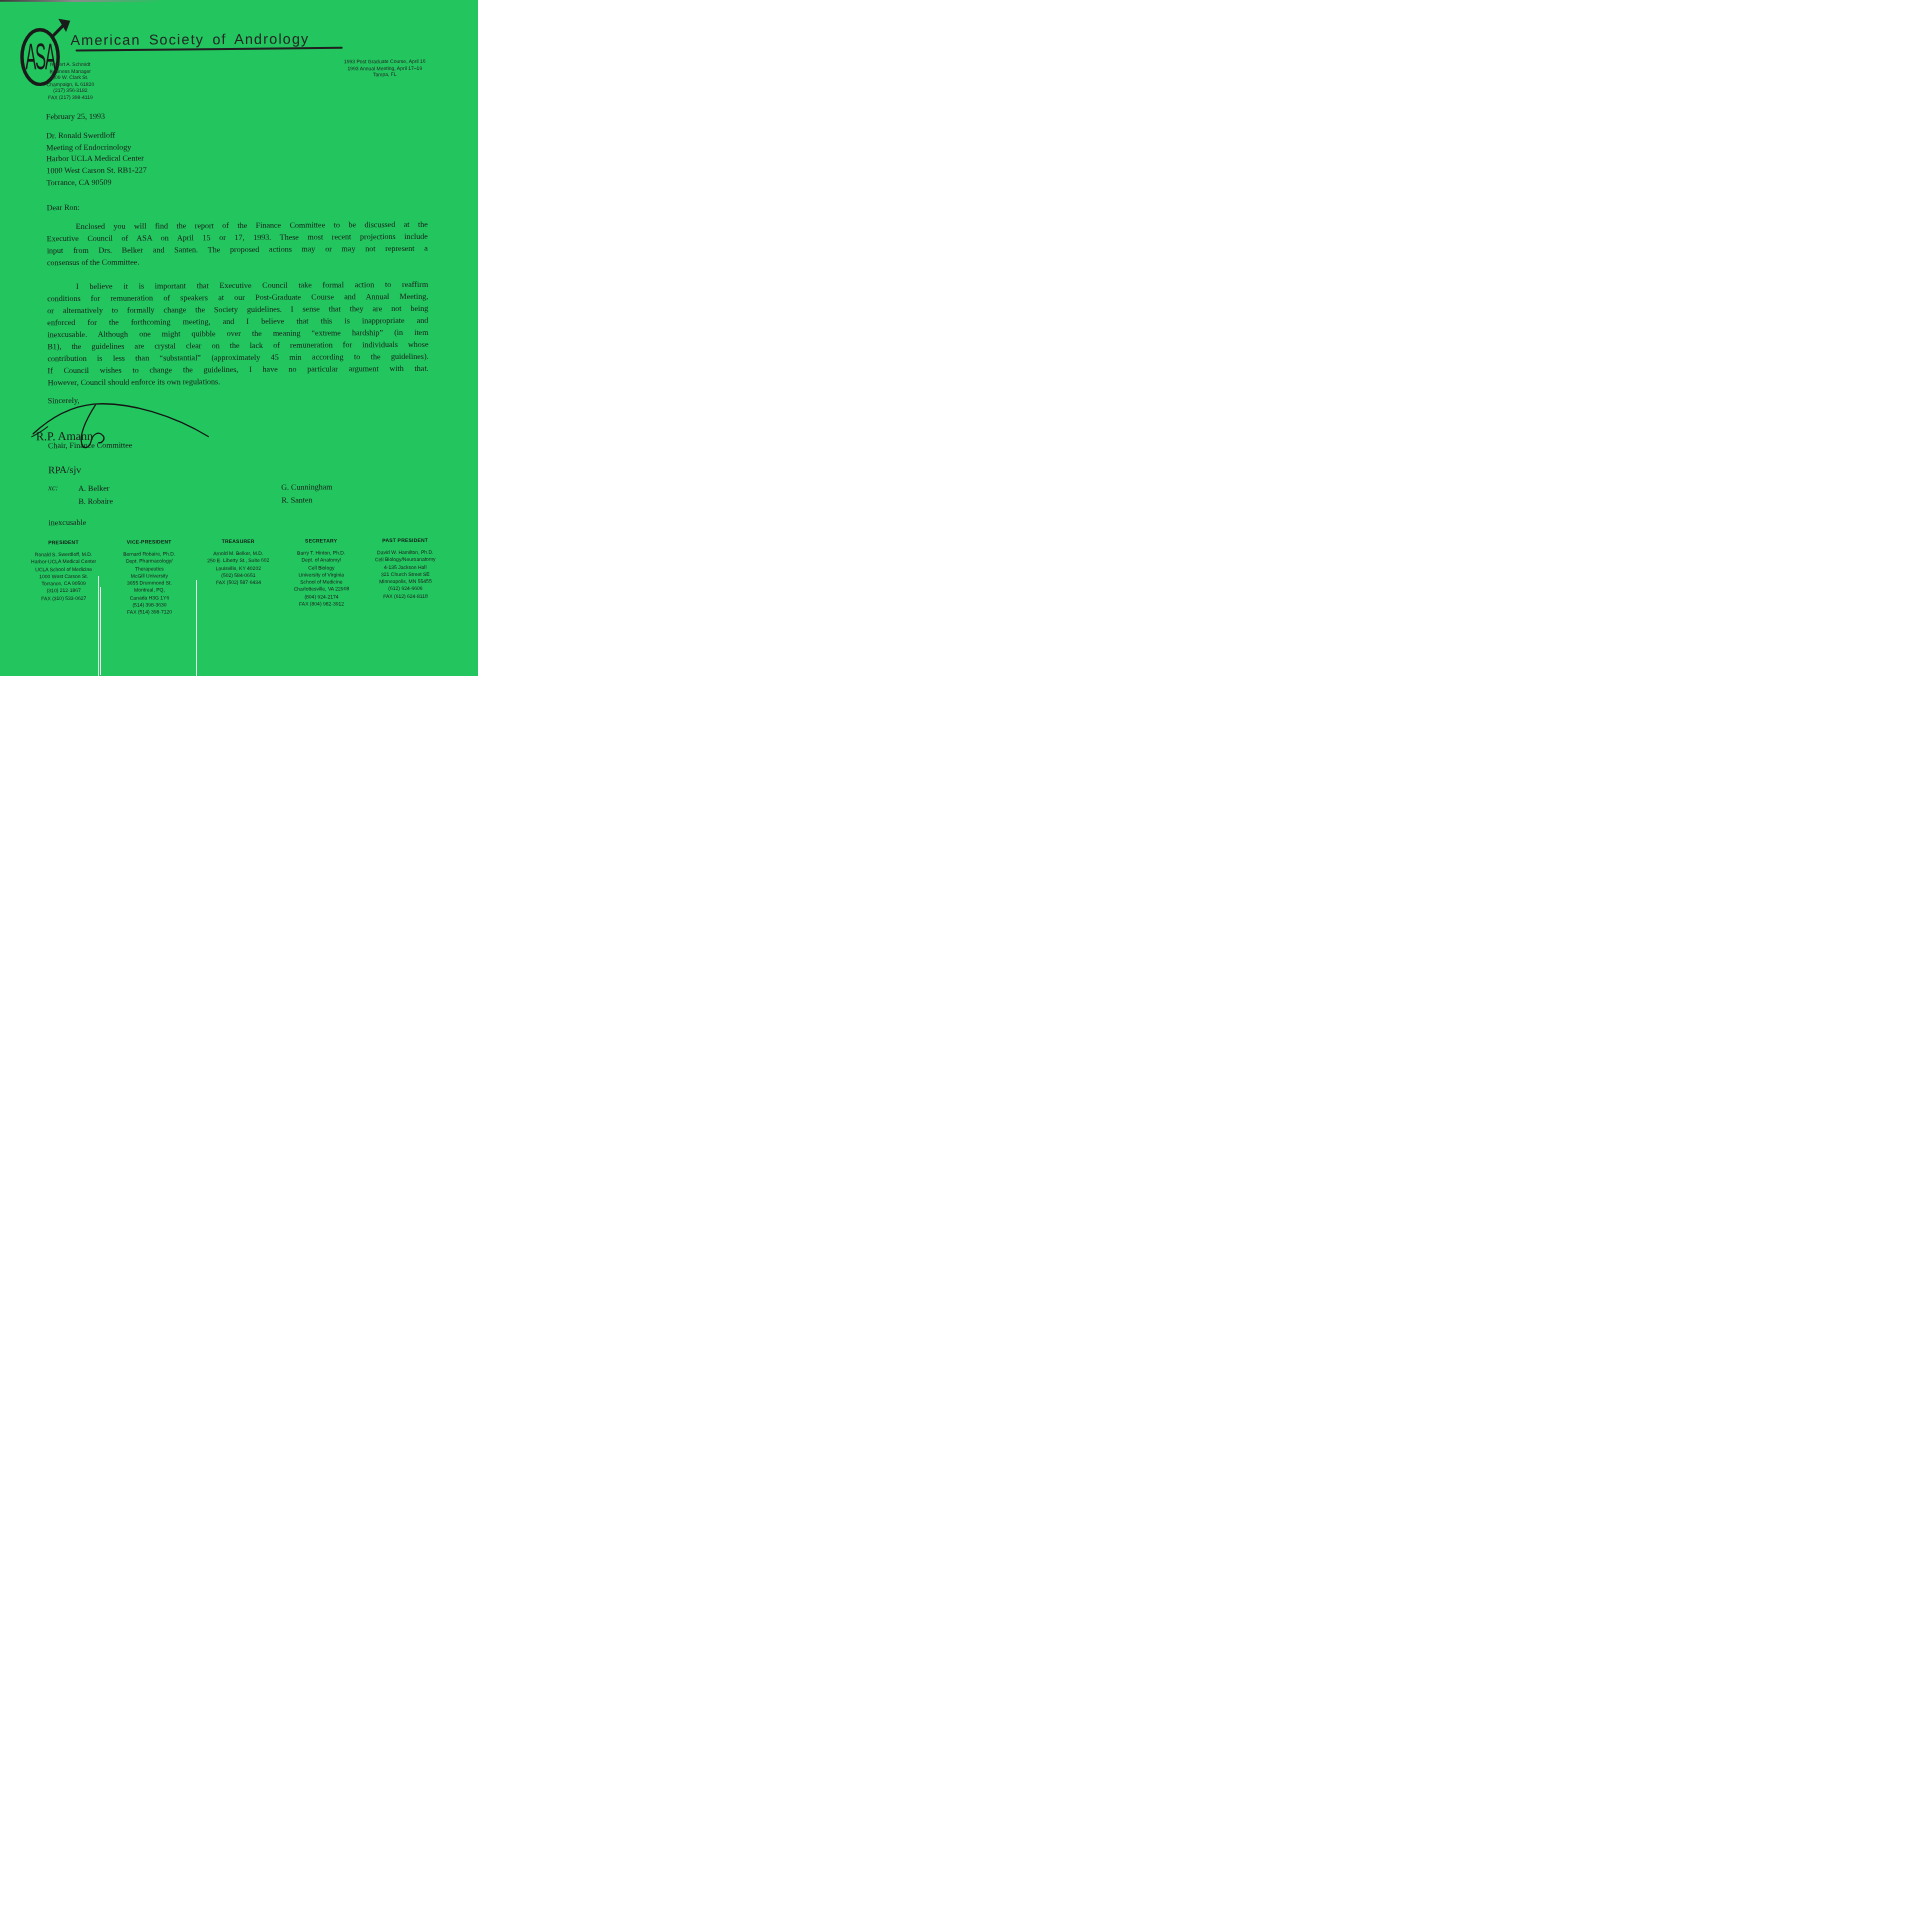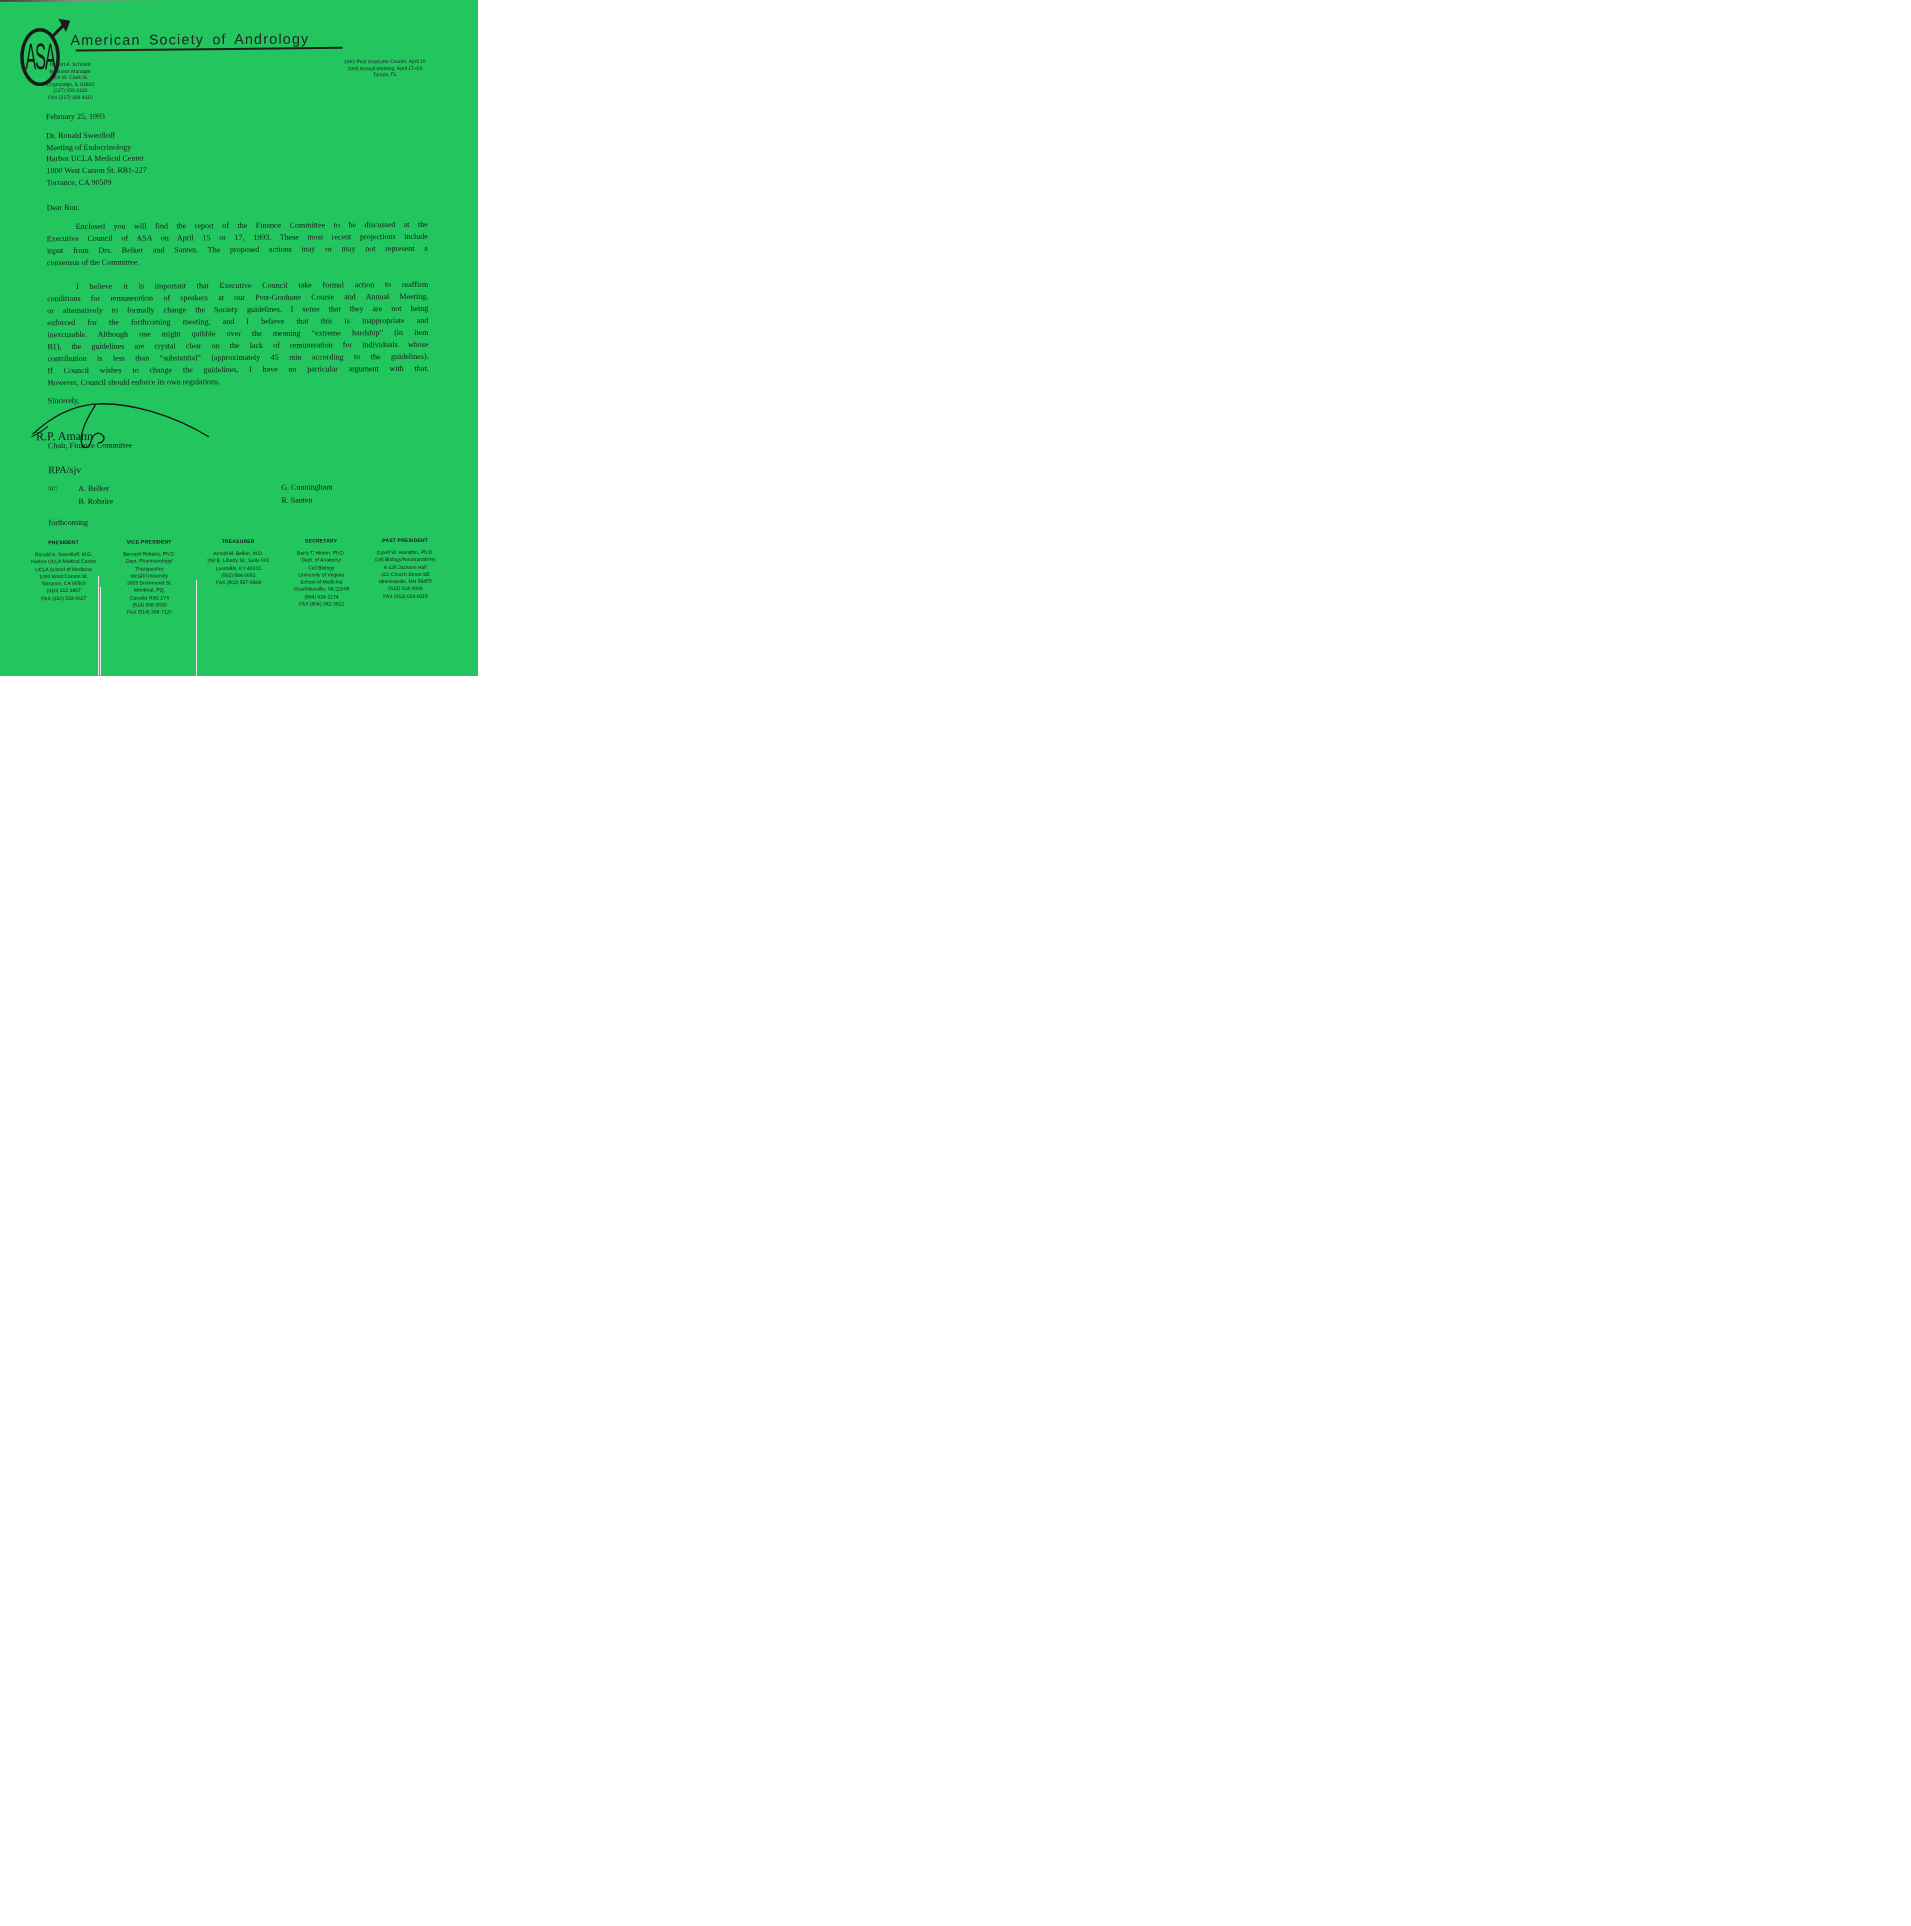--- a/index.html
+++ b/index.html
@@ -159,21 +159,21 @@
     <div class="abs cc-label">xc:</div>
     <div class="abs cc-col cc-col1">
         <div class="line">A. Belker</div>
         <div class="line">B. Robaire</div>
       </div>
     <div class="abs cc-col cc-col2">
         <div class="line">G. Cunningham</div>
         <div class="line">R. Santen</div>
       </div>
 
-    <div class="abs enclosures">forthcoming</div>
+    <div class="abs enclosures">inexcusable</div>
 
     <div class="officer-role oc1">PRESIDENT</div>
     <div class="officer-lines oc1">
         <div class="line">Ronald S. Swerdloff, M.D.</div>
         <div class="line">Harbor-UCLA Medical Center</div>
         <div class="line">UCLA School of Medicine</div>
         <div class="line">1000 West Carson St.</div>
         <div class="line">Torrance, CA 90509</div>
         <div class="line">(310) 212-1867</div>
         <div class="line">FAX (310) 533-0627</div>

